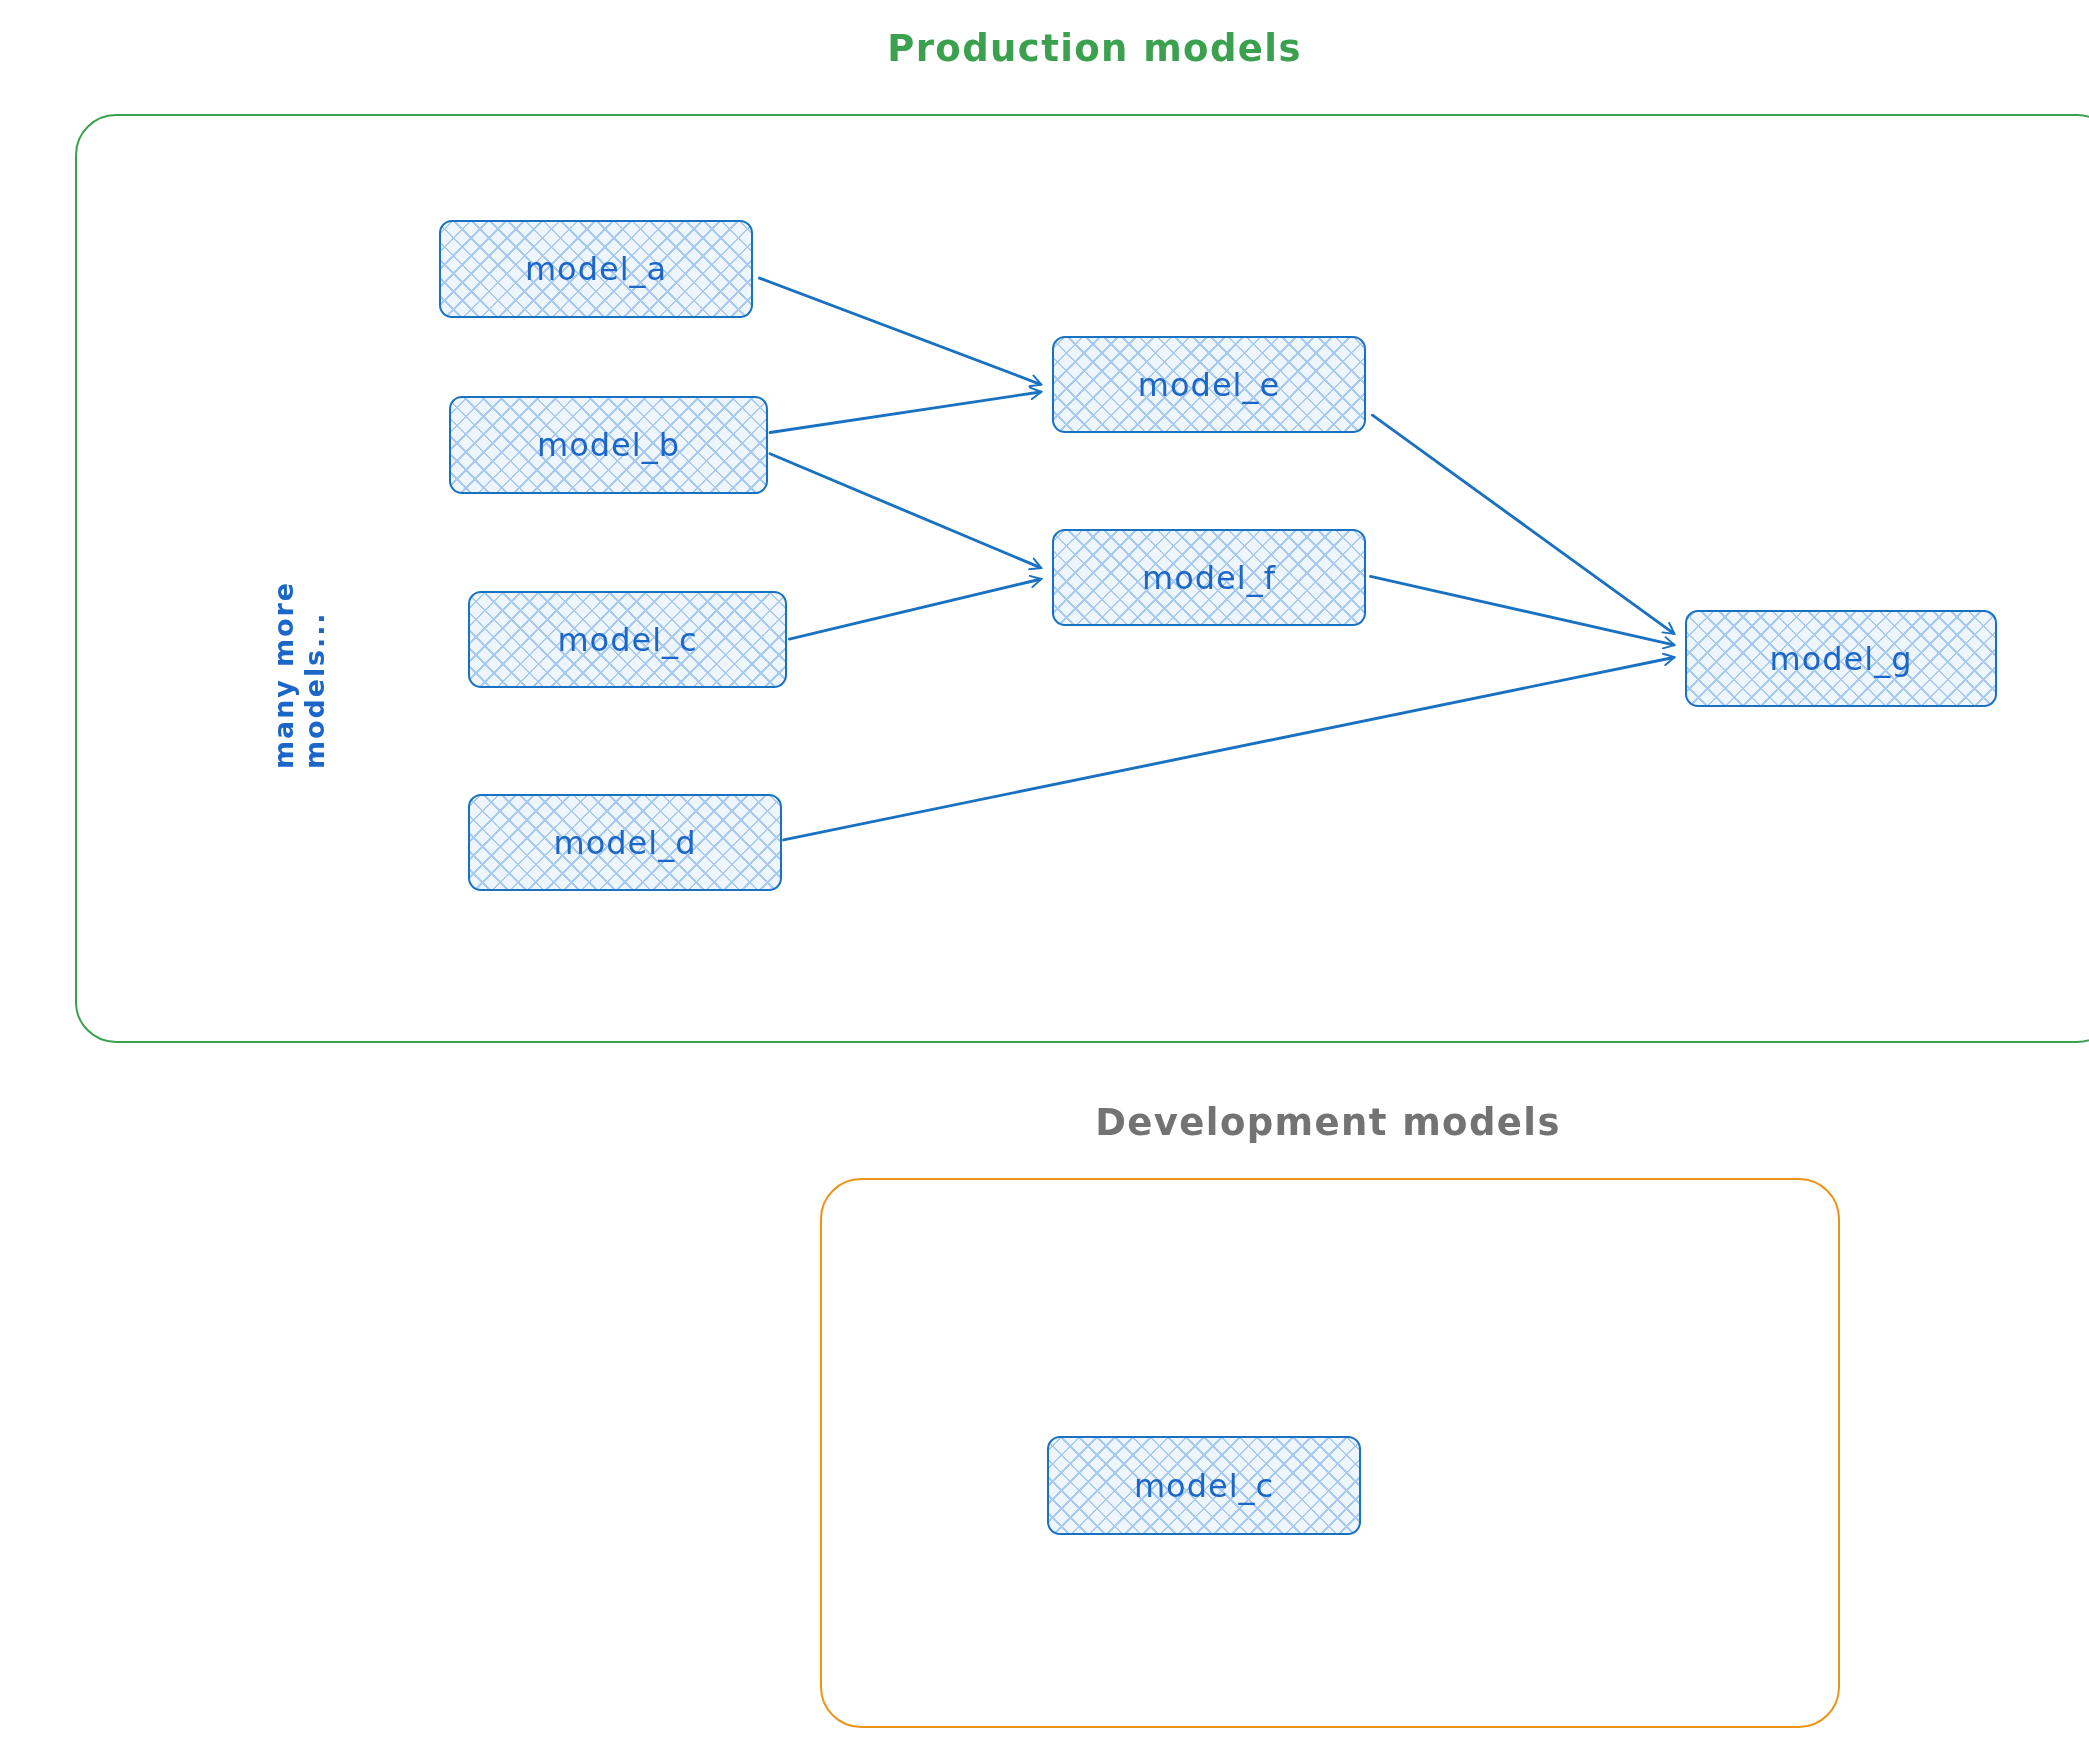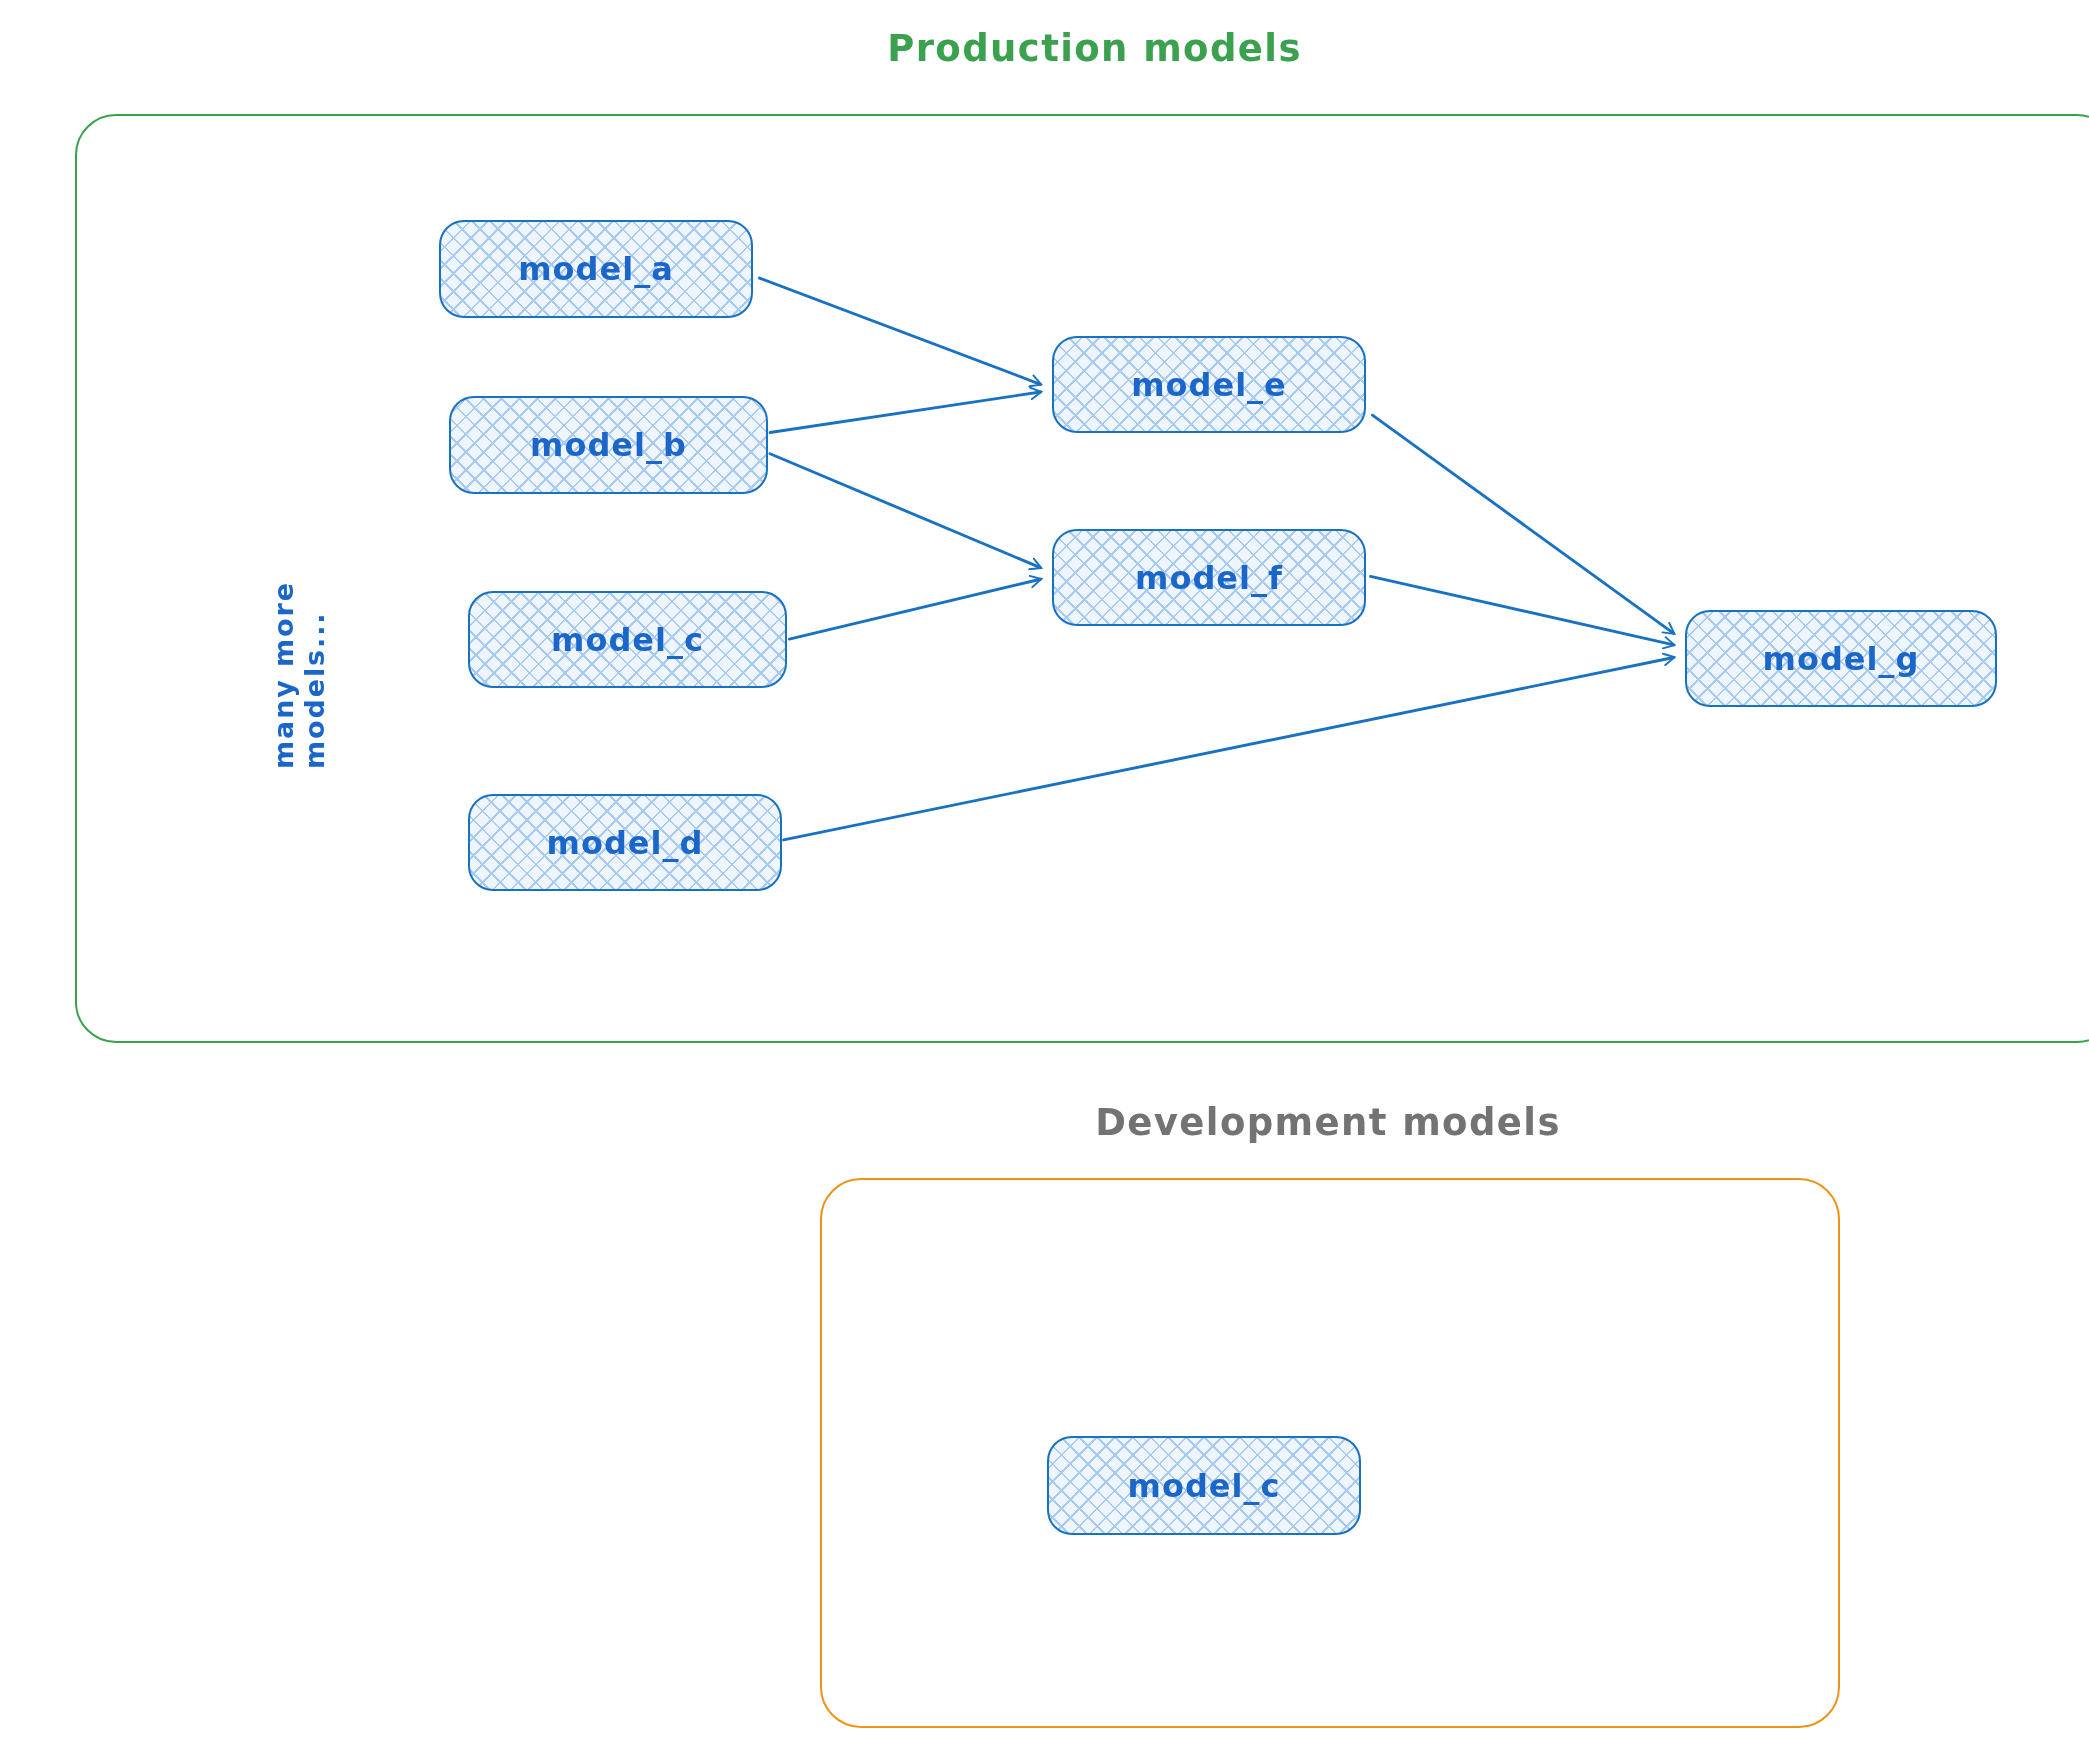--- a/index.html
+++ b/index.html
@@ -31,26 +31,26 @@
     font-size: 27px;
     font-weight: 600;
     letter-spacing: 1.9px;
     display: flex;
     align-items: center;
     justify-content: center;
   }
   .node {
     position: absolute;
     box-sizing: border-box;
-    border-radius: 25px;
+    border-radius: 13px;
     display: flex;
     align-items: center;
     justify-content: center;
     font-size: 32px;
-    font-weight: 700;
+    font-weight: 400;
     letter-spacing: 1px;
   }
   svg.edges {
     position: absolute;
     left: 0; top: 0;
     width: 2089px;
     height: 1759px;
     pointer-events: none;
   }
 </style>

